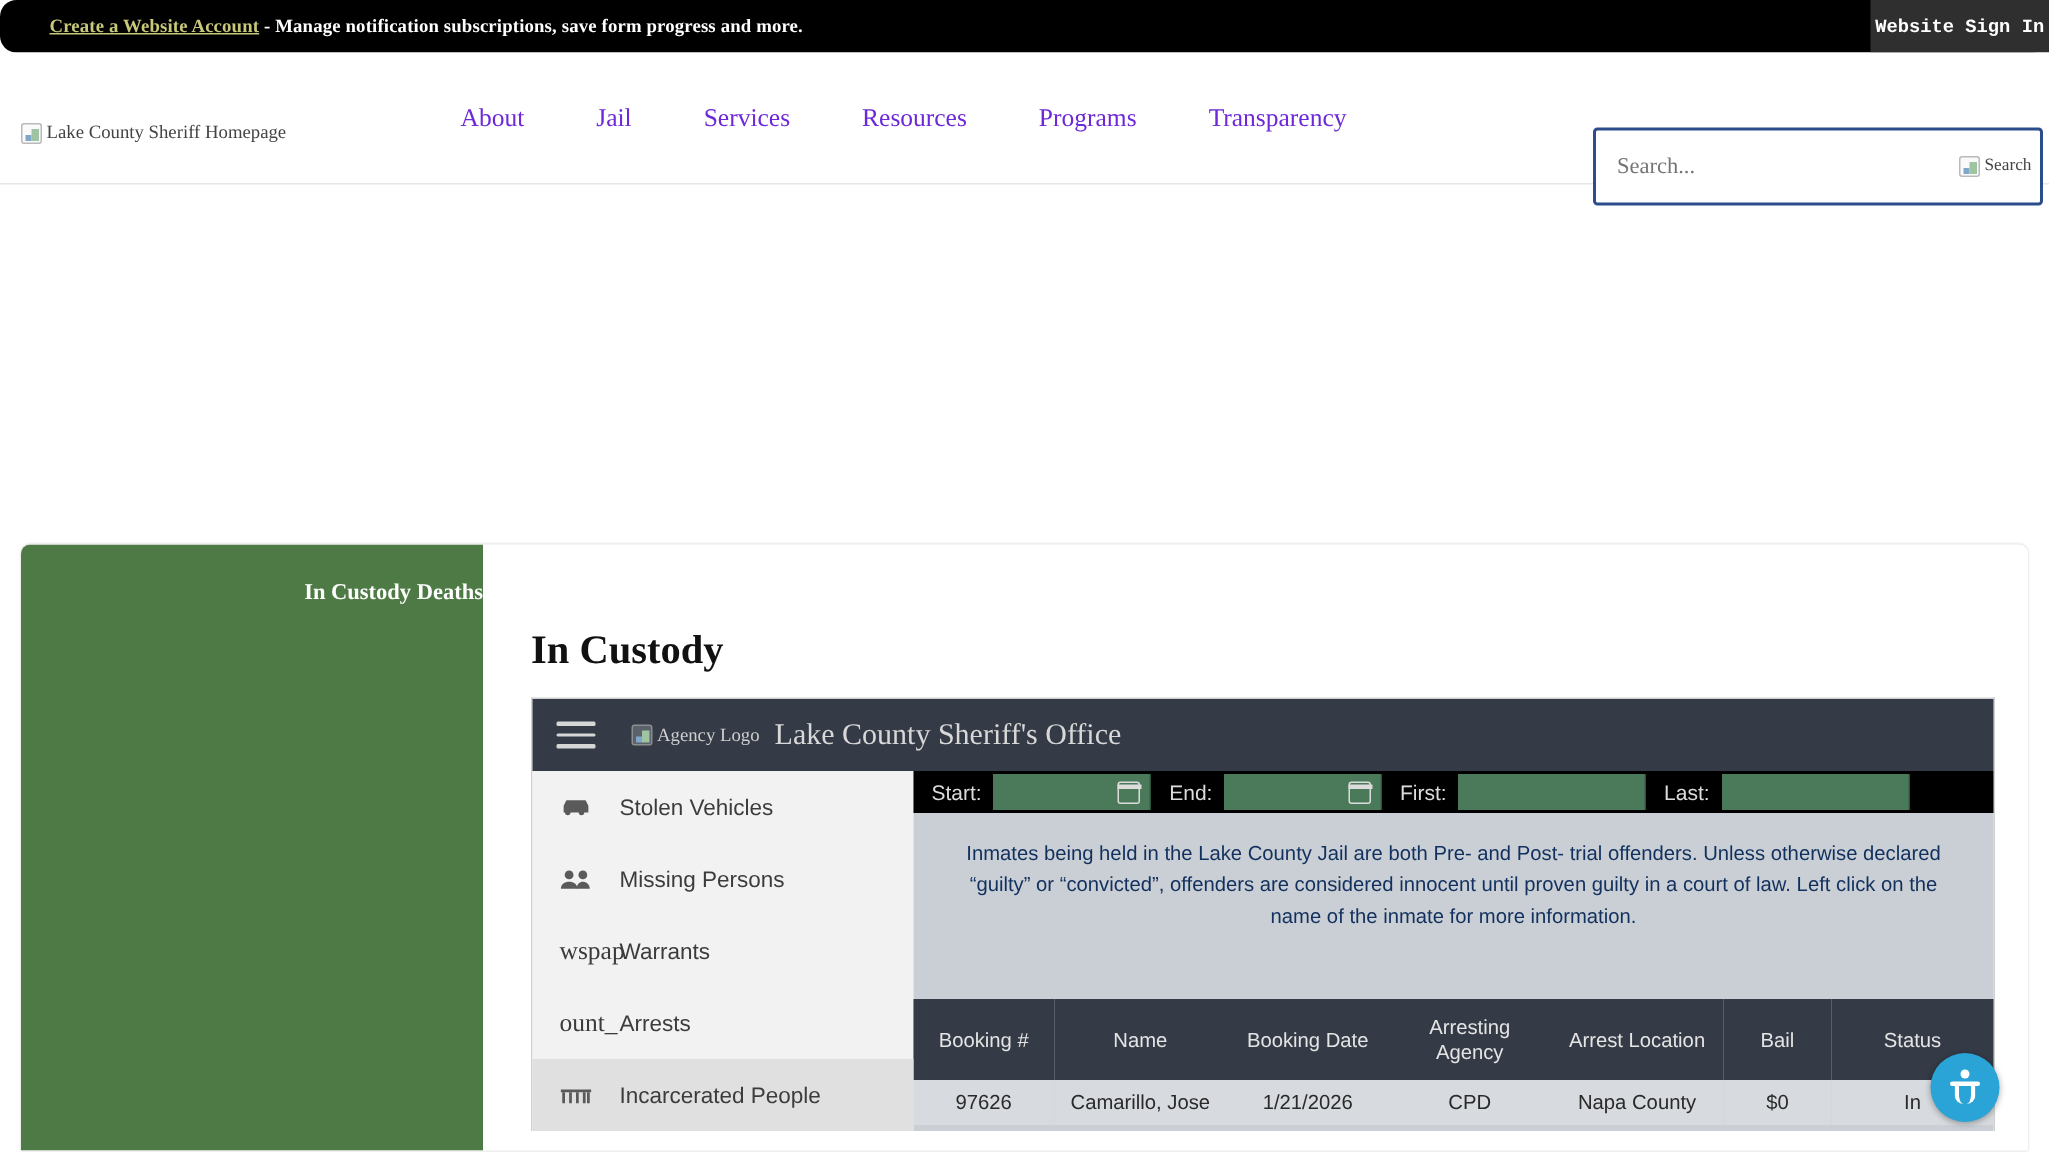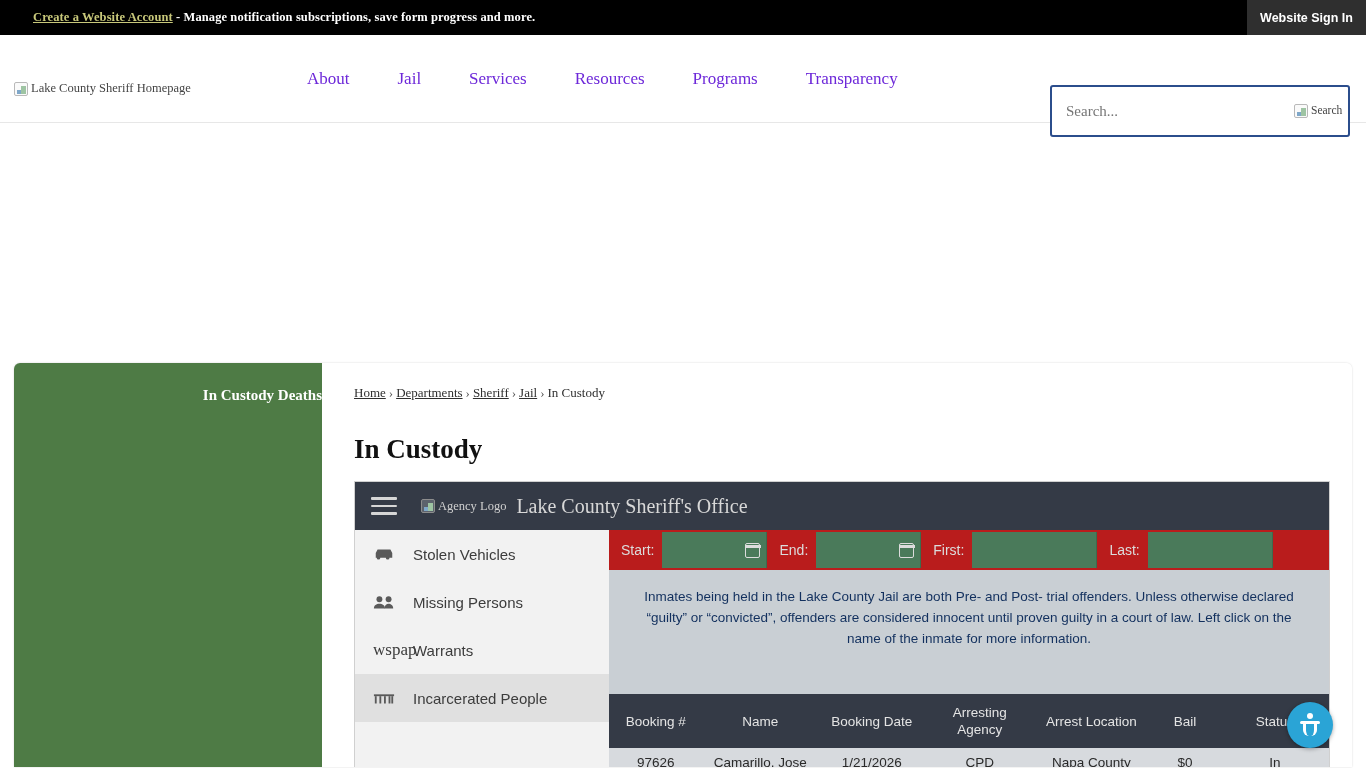--- a/index.html
+++ b/index.html
@@ -11,20 +11,21 @@
     font-family: "Liberation Sans", sans-serif;
   }
 
   
   .topbar {
     height: 35px;
     background: #000000;
     display: flex;
     align-items: center;
     position: relative;
+    border-radius: 11px;
   }
   .topbar-text {
     margin-left: 33px;
     font-family: "Liberation Serif", serif;
     font-size: 12.5px;
     color: #ffffff;
     font-weight: bold;
     letter-spacing: .1px;
   }
   .topbar-text .acct {
@@ -32,21 +33,21 @@
     text-decoration: underline;
     font-weight: bold;
   }
   .signin {
     position: absolute;
     right: 0; top: 0;
     height: 35px;
     width: 119px;
     background: #2f2f2f;
     color: #ffffff;
-    font-family: Liberation Sans, sans-serif;
+    font-family: Liberation Mono, monospace;
     font-size: 12.5px;
     font-weight: bold;
     display: flex;
     align-items: center;
     justify-content: center;
   }
 
   
   .header {
     height: 88px;
@@ -101,21 +102,21 @@
   .mainnav a {
     font-family: "Liberation Serif", serif;
     font-size: 17px;
     color: #6d28d9;
     text-decoration: none;
     padding: 0 24px;
     white-space: nowrap;
   }
   .searchbox {
     position: absolute;
-    right: 16px; top: 50px;
+    right: 4px; top: 50px;
     width: 300px;
     height: 52px;
     border: 2px solid #2b4d8c;
     border-radius: 3px;
     background: #fff;
     display: flex;
     align-items: center;
     padding: 0 8px 0 12px;
   }
   .searchbox input {
@@ -249,22 +250,22 @@
   }
   .side-ico .txtglyph {
     font-family: "Liberation Serif", serif;
     font-size: 17px;
     color: #3b3b3b;
     white-space: nowrap;
   }
 
   .app-main { flex: 1; background: #c9cfd4; }
   .filterbar {
-    height: 40px;
-    background: #b91c1c;
+    height: 28px;
+    background: #000000;
     display: flex;
     align-items: stretch;
     color: #e8e8e8;
     font-family: "Liberation Sans", sans-serif;
     font-size: 14px;
   }
   .f-label {
     display: flex;
     align-items: center;
     padding: 0 8px 0 12px;
@@ -404,23 +405,20 @@
 
 <div class="blank-area"></div>
 
 <div class="shell">
 
   <div class="leftcol">
     <div class="ltitle">In Custody Deaths</div>
   </div>
 
   <div class="rightcol">
-    <div class="crumbs">
-      <a href="#">Home</a><span class="sep">›</span><a href="#">Departments</a><span class="sep">›</span><a href="#">Sheriff</a><span class="sep">›</span><a href="#">Jail</a><span class="sep">›</span><span>In Custody</span>
-    </div>
 
     <div class="pagetitle">In Custody</div>
 
     <div class="app">
 
       <div class="app-header">
         <div class="hamburger">
             <span></span>
             <span></span>
             <span></span>
@@ -452,20 +450,26 @@
                   <path d="M12.5 15c0-3.3 2.2-5 4.5-5s5 1.7 5 5z"></path>
                 </svg>
             </span>
             <span>Missing Persons</span>
           </div>
           <div class="side-item">
             <span class="side-ico">
                 <span class="txtglyph">wspap</span>
               </span>
             <span>Warrants</span>
+          </div>
+          <div class="side-item">
+            <span class="side-ico">
+                <span class="txtglyph">ount_</span>
+              </span>
+            <span>Arrests</span>
           </div>
           <div class="side-item active">
             <span class="side-ico">
               <svg width="22" height="14" viewBox="0 0 24 14" fill="#5a5a5a">
                   <rect x="1" y="3" width="22" height="2"></rect>
                   <rect x="2" y="5" width="2" height="8"></rect>
                   <rect x="7" y="5" width="2" height="8"></rect>
                   <rect x="12" y="5" width="2" height="8"></rect>
                   <rect x="17" y="5" width="2" height="8"></rect>
                   <rect x="20" y="5" width="2" height="8"></rect>

